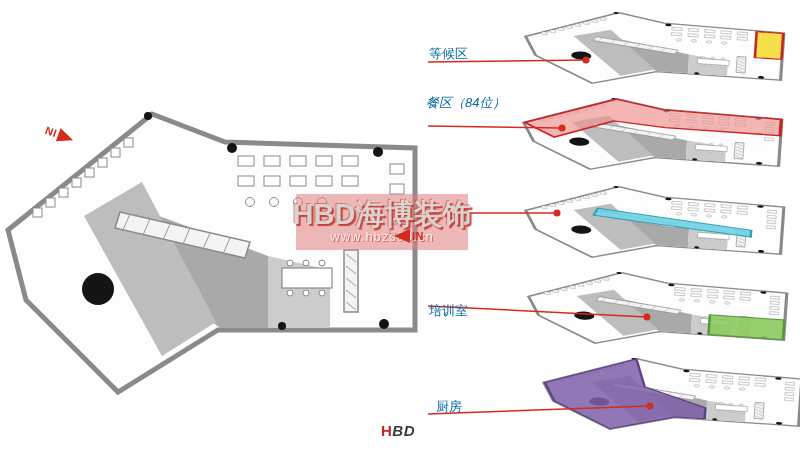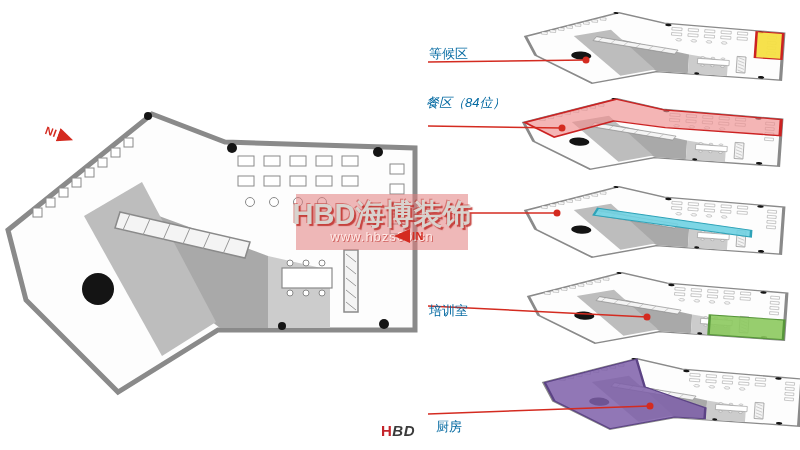--- a/index.html
+++ b/index.html
@@ -28,21 +28,21 @@
   #panel-3{left:523px;top:266px;}
   #panel-4{left:538px;top:352px;}
   
   .leader-label{
     position:absolute;font-size:13px;color:#0369a1;white-space:nowrap;z-index:20;
   }
   #label-0{left:429px;top:45px;}
   #label-1{left:426px;top:94px;font-style:italic;}
   #label-2{left:429px;top:196px;}
   #label-3{left:429px;top:302px;}
-  #label-4{left:436px;top:398px;margin-top:20px;}
+  #label-4{left:436px;top:398px;}
   
   #leader-overlay{left:0;top:0;width:800px;height:450px;pointer-events:none;z-index:18;}
   
   #watermark{
     left:296px;top:194px;width:172px;height:56px;z-index:40;
     background:rgba(226,126,126,0.55);
     display:flex;flex-direction:column;align-items:center;justify-content:center;
   }
   #watermark .brand{
     font-size:29px;font-weight:bold;line-height:30px;white-space:nowrap;

